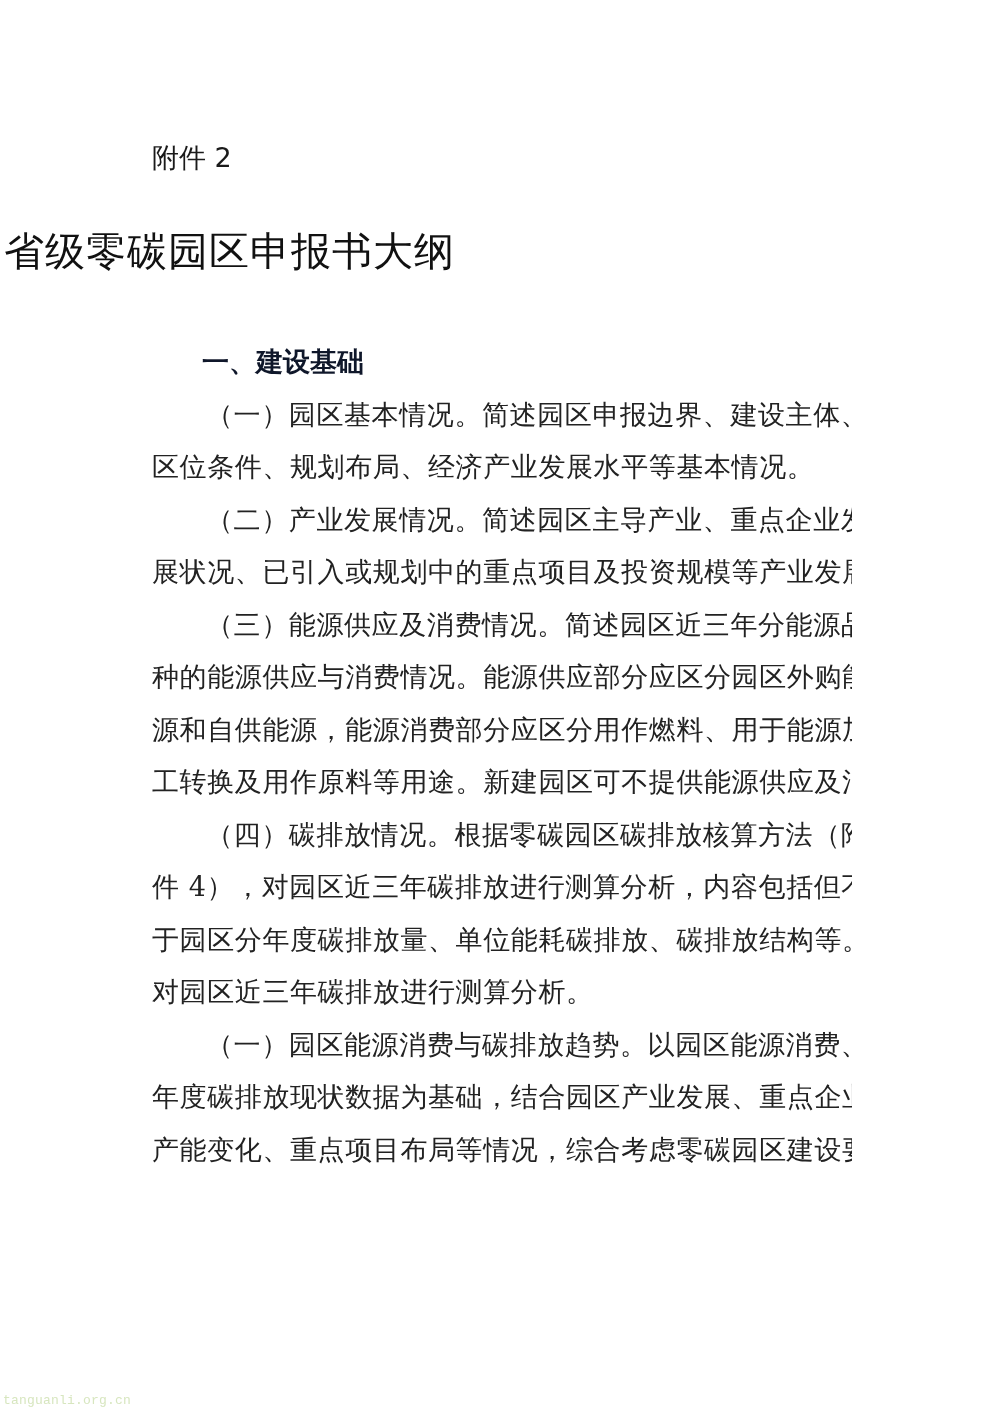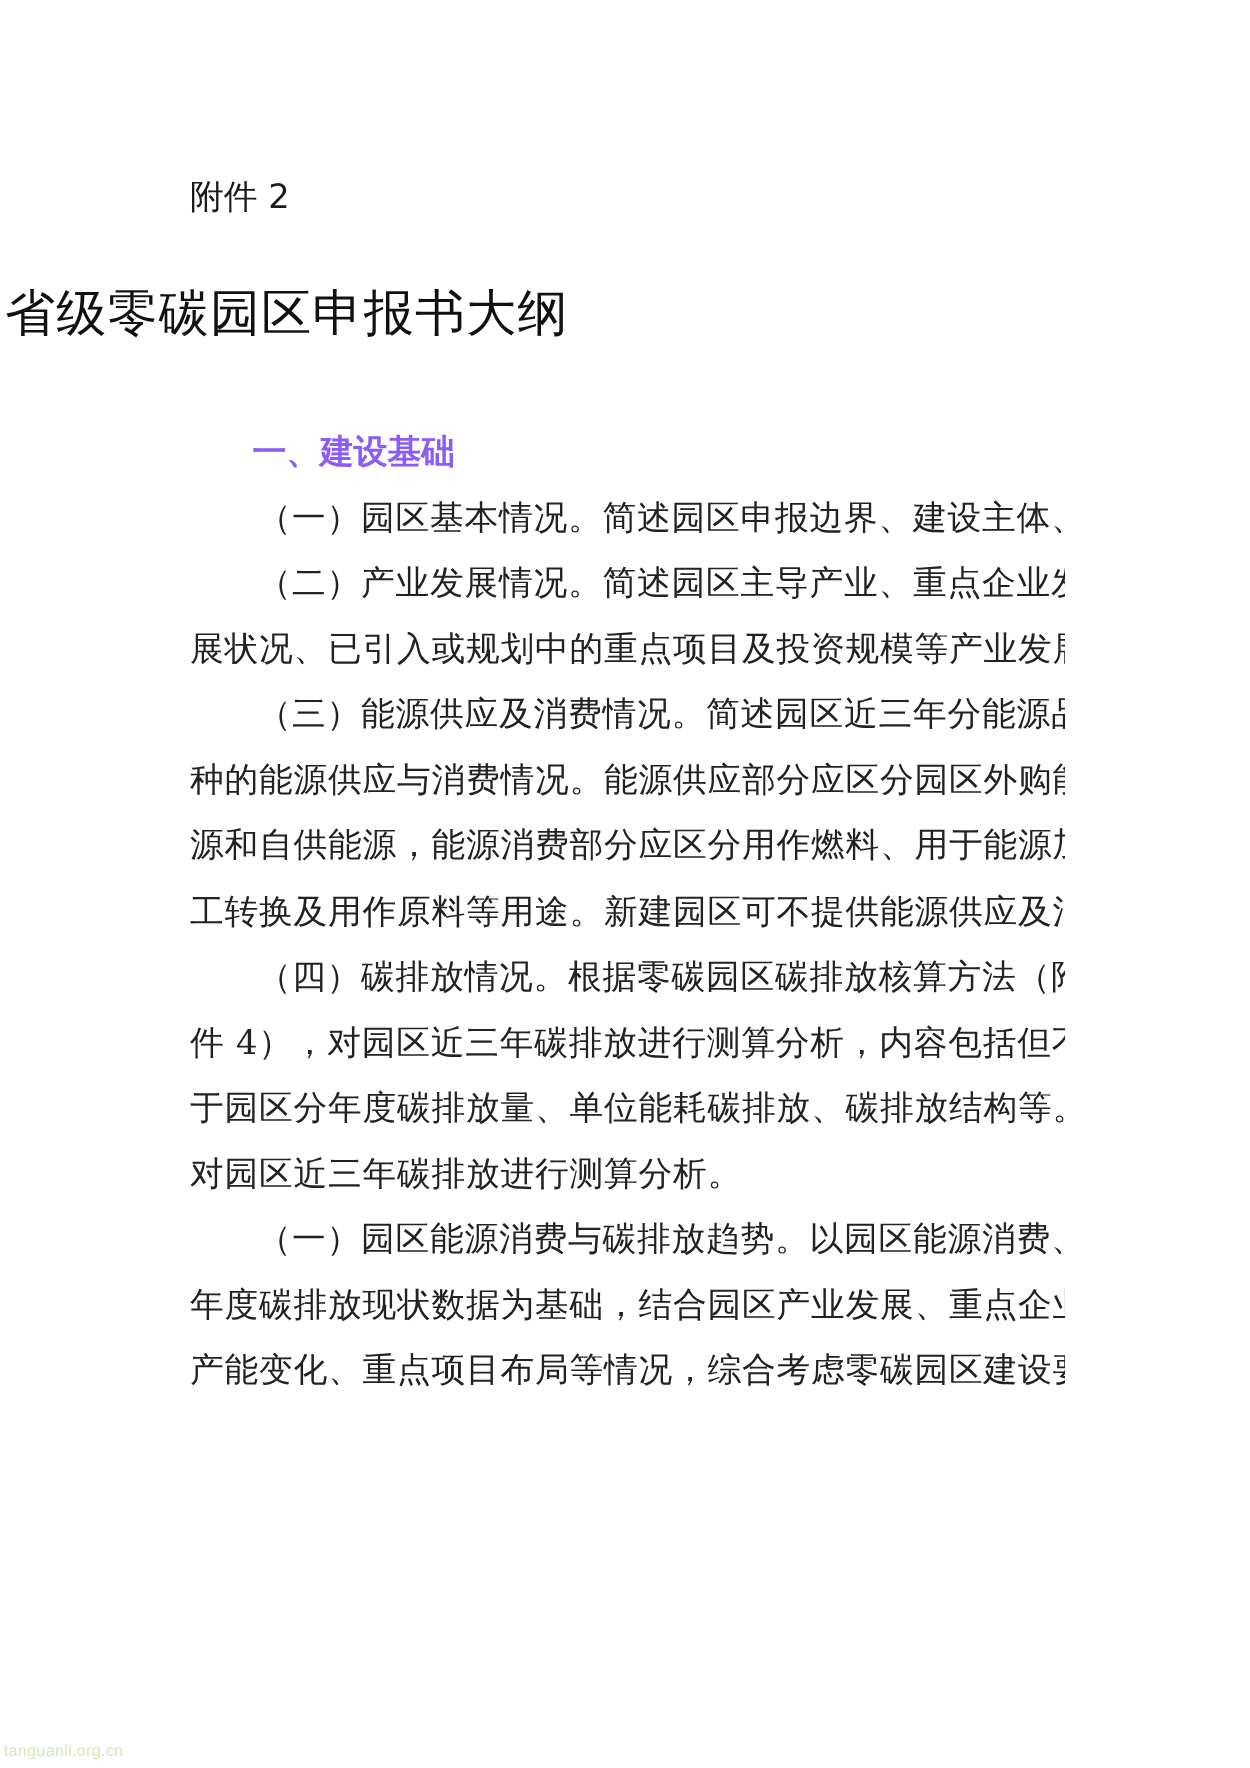--- a/index.html
+++ b/index.html
@@ -49,21 +49,21 @@
       top: 336px;
       width: 700px;
     }
     .heading {
       font-family: "DejaVu Sans", "Liberation Sans", sans-serif;
       font-weight: bold;
       font-size: 27px;
       line-height: 52.5px;
       height: 52.5px;
       padding-left: 50px;
-      color: #8b5cf6;
+      color: #0f172a;
       white-space: nowrap;
     }
     .para {
       font-size: 27px;
       line-height: 52.5px;
       color: #222;
       text-align: justify;
       text-align-last: left;
       letter-spacing: 0.6px;
     }
@@ -76,39 +76,40 @@
     .para .line.first {
       padding-left: 54px;
     }
     .watermark {
       position: absolute;
       left: 3px;
       top: 1393px;
       font-size: 13px;
       line-height: 16px;
       color: #d7e6bf;
-      font-family: Liberation Sans, sans-serif;
+      font-family: Liberation Mono, monospace;
       letter-spacing: 0.2px;
     }
   </style>
 </head>
 <body>
 
 <div class="page">
 
   <div class="attachment">附件 2</div>
 
   <div class="title">省级零碳园区申报书大纲</div>
 
   <div class="body">
 
     <div class="heading">一、建设基础</div>
 
     <div class="para">
       <span class="line first">（一）园区基本情况。简述园区申报边界、建设主体、</span>
+      <span class="line">区位条件、规划布局、经济产业发展水平等基本情况。</span>
     </div>
 
     <div class="para">
       <span class="line first">（二）产业发展情况。简述园区主导产业、重点企业发</span>
       <span class="line">展状况、已引入或规划中的重点项目及投资规模等产业发展</span>
     </div>
 
     <div class="para">
       <span class="line first">（三）能源供应及消费情况。简述园区近三年分能源品</span>
       <span class="line">种的能源供应与消费情况。能源供应部分应区分园区外购能</span>

